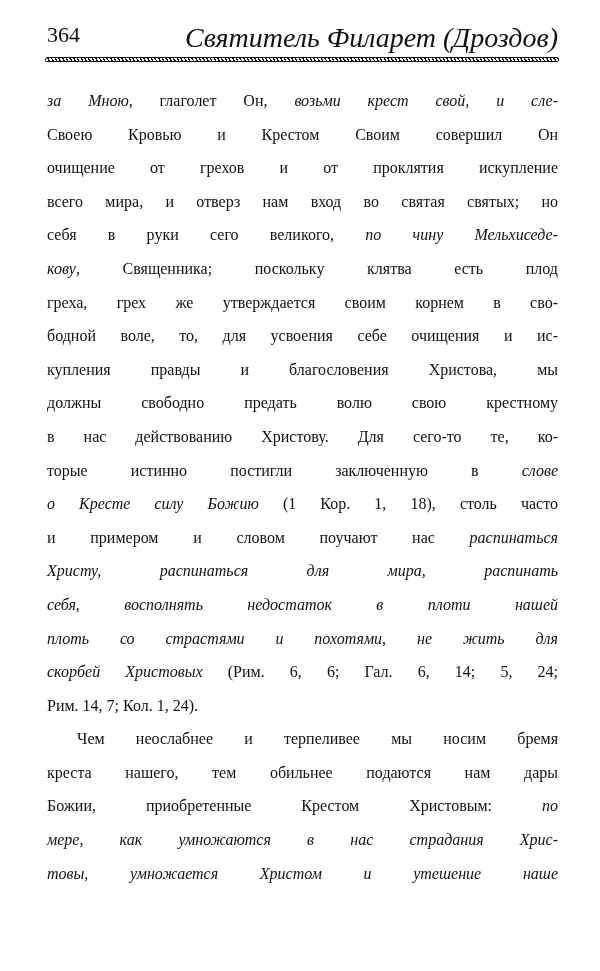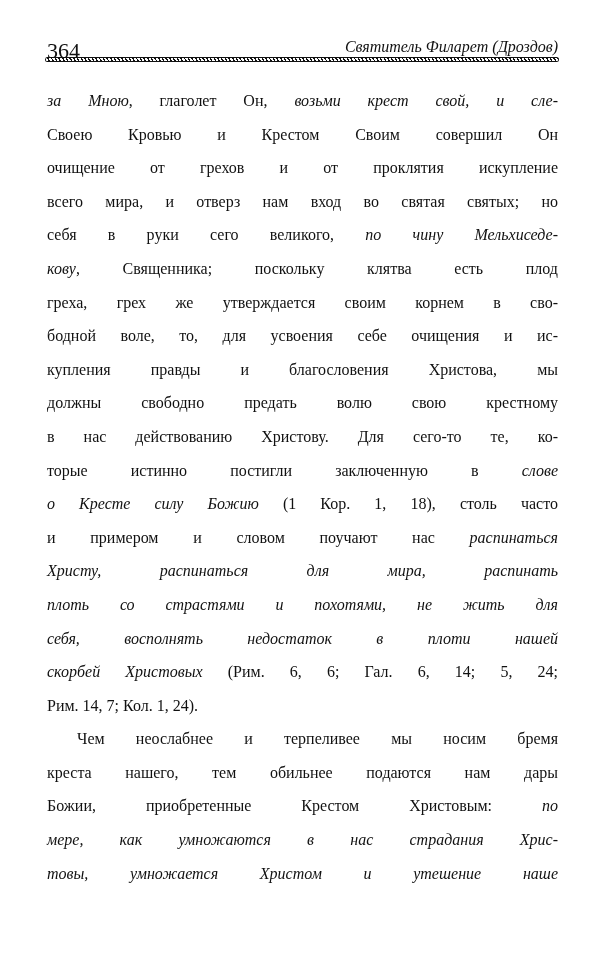--- a/index.html
+++ b/index.html
@@ -1,20 +1,20 @@
 <!DOCTYPE html>
 <html><head>
 <meta charset="utf-8">
 <style>
   html, body { margin:0; padding:0; background:#fff; }
   body { width:600px; height:971px; position:relative; overflow:hidden; color:#111;
          font-family:"Liberation Serif","DejaVu Serif",serif; }
-  .header { position:absolute; left:47px; top:38px; width:511px; height:30px;text-align:center; }
+  .header { position:absolute; left:47px; top:22px; width:511px; height:30px;text-align:center; }
   .page-num { position:absolute; left:0; top:0; font-size:22px; }
-  .running-title { position:absolute; right:0; top:0; font-size:16px; font-style:italic; }
+  .running-title { position:absolute; right:0; top:0; font-size:28px; font-style:italic; }
   .rope { position:absolute; left:45px; top:57px; width:514px; height:5px;
           background:repeating-linear-gradient(60deg,#111 0 1.3px,#fff 1.3px 3.2px);
           border-top:1px solid #111; border-bottom:1px solid #111; border-radius:3px; box-sizing:border-box; }
   .body { position:absolute; left:47px; top:84px; width:511px; }
   .line { height:33.6px; line-height:33.6px; font-size:16px; white-space:nowrap;
           text-align:justify; text-align-last:justify; }
   .line.last { text-align-last:left; }
   .line.indent { padding-left:30px; }
   .i { font-style:italic; }
 </style>
@@ -36,22 +36,22 @@
     <div class="line"><span class="i">кову</span><span>, Священника; поскольку клятва есть плод</span></div>
     <div class="line"><span>греха, грех же утверждается своим корнем в сво-</span></div>
     <div class="line"><span>бодной воле, то, для усвоения себе очищения и ис-</span></div>
     <div class="line"><span>купления правды и благословения Христова, мы</span></div>
     <div class="line"><span>должны свободно предать волю свою крестному</span></div>
     <div class="line"><span>в нас действованию Христову. Для сего-то те, ко-</span></div>
     <div class="line"><span>торые истинно постигли заключенную в </span><span class="i">слове</span></div>
     <div class="line"><span class="i">о Кресте силу Божию</span><span> (1 Кор. 1, 18), столь часто</span></div>
     <div class="line"><span>и примером и словом поучают нас </span><span class="i">распинаться</span></div>
     <div class="line"><span class="i">Христу, распинаться для мира, распинать</span></div>
+    <div class="line"><span class="i">себя, восполнять недостаток в плоти нашей</span></div>
     <div class="line"><span class="i">плоть со страстями и похотями, не жить для</span></div>
-    <div class="line"><span class="i">себя, восполнять недостаток в плоти нашей</span></div>
     <div class="line"><span class="i">скорбей Христовых</span><span> (Рим. 6, 6; Гал. 6, 14; 5, 24;</span></div>
     <div class="line last"><span>Рим. 14, 7; Кол. 1, 24).</span></div>
     <div class="line indent"><span>Чем неослабнее и терпеливее мы носим бремя</span></div>
     <div class="line"><span>креста нашего, тем обильнее подаются нам дары</span></div>
     <div class="line"><span>Божии, приобретенные Крестом Христовым: </span><span class="i">по</span></div>
     <div class="line"><span class="i">мере, как умножаются в нас страдания Хрис-</span></div>
     <div class="line"><span class="i">товы, умножается Христом и утешение наше</span></div>
   </div>
 
 </body></html>

